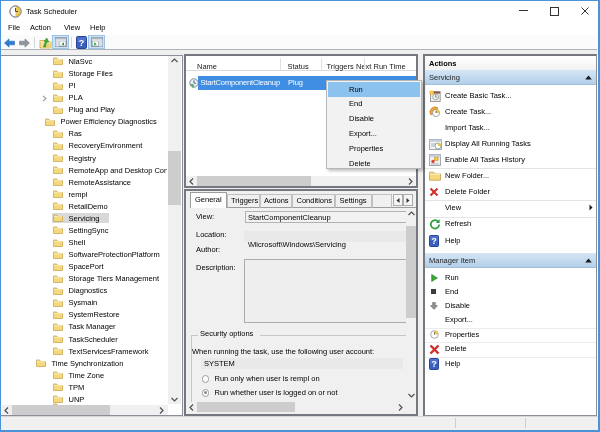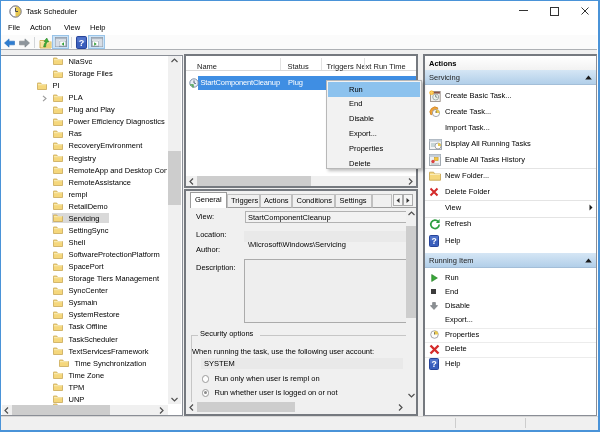--- a/index.html
+++ b/index.html
@@ -81,21 +81,21 @@
     </svg>
     <div class="t" style="left:15.5px;top:1.5px">NlaSvc</div>
   </div>
 <div class="a" style="left:53px;top:67.5px;width:114px;height:12px;overflow:hidden">
     <svg width="10" height="8" viewBox="0 0 10 8" style="position:absolute;left:0;top:2px">
       <path d="M0.5 1.5 L0.5 7.5 L9.5 7.5 L9.5 2.5 L4.6 2.5 L3.8 1 L0.5 1Z" fill="#f5d77c" stroke="#c9a857" stroke-width="0.8"></path>
       <path d="M0.9 2.7 L9.1 2.7" stroke="#fcf0c0" stroke-width="0.9"></path>
     </svg>
     <div class="t" style="left:15.5px;top:1.5px">Storage Files</div>
   </div>
-<div class="a" style="left:37px;top:79.5px;width:138px;height:12px;overflow:hidden">
+<div class="a" style="left:53px;top:79.5px;width:138px;height:12px;overflow:hidden">
     <svg width="10" height="8" viewBox="0 0 10 8" style="position:absolute;left:0;top:2px">
       <path d="M0.5 1.5 L0.5 7.5 L9.5 7.5 L9.5 2.5 L4.6 2.5 L3.8 1 L0.5 1Z" fill="#f5d77c" stroke="#c9a857" stroke-width="0.8"></path>
       <path d="M0.9 2.7 L9.1 2.7" stroke="#fcf0c0" stroke-width="0.9"></path>
     </svg>
     <div class="t" style="left:15.5px;top:1.5px">PI</div>
   </div>
 <svg class="a" style="left:42px;top:94.6px" width="5" height="7" viewBox="0 0 5 7">
     <path d="M1 0.8 L4 3.5 L1 6.2" fill="none" stroke="#9b9b9b" stroke-width="1.1"></path>
   </svg>
 <div class="a" style="left:53px;top:91.6px;width:114px;height:12px;overflow:hidden">
@@ -105,21 +105,21 @@
     </svg>
     <div class="t" style="left:15.5px;top:1.5px">PLA</div>
   </div>
 <div class="a" style="left:53px;top:103.7px;width:114px;height:12px;overflow:hidden">
     <svg width="10" height="8" viewBox="0 0 10 8" style="position:absolute;left:0;top:2px">
       <path d="M0.5 1.5 L0.5 7.5 L9.5 7.5 L9.5 2.5 L4.6 2.5 L3.8 1 L0.5 1Z" fill="#f5d77c" stroke="#c9a857" stroke-width="0.8"></path>
       <path d="M0.9 2.7 L9.1 2.7" stroke="#fcf0c0" stroke-width="0.9"></path>
     </svg>
     <div class="t" style="left:15.5px;top:1.5px">Plug and Play</div>
   </div>
-<div class="a" style="left:53px;top:115.8px;width:114px;height:12px;overflow:hidden">
+<div class="a" style="left:45px;top:115.8px;width:114px;height:12px;overflow:hidden">
     <svg width="10" height="8" viewBox="0 0 10 8" style="position:absolute;left:0;top:2px">
       <path d="M0.5 1.5 L0.5 7.5 L9.5 7.5 L9.5 2.5 L4.6 2.5 L3.8 1 L0.5 1Z" fill="#f5d77c" stroke="#c9a857" stroke-width="0.8"></path>
       <path d="M0.9 2.7 L9.1 2.7" stroke="#fcf0c0" stroke-width="0.9"></path>
     </svg>
     <div class="t" style="left:15.5px;top:1.5px">Power Efficiency Diagnostics</div>
   </div>
 <div class="a" style="left:53px;top:127.8px;width:114px;height:12px;overflow:hidden">
     <svg width="10" height="8" viewBox="0 0 10 8" style="position:absolute;left:0;top:2px">
       <path d="M0.5 1.5 L0.5 7.5 L9.5 7.5 L9.5 2.5 L4.6 2.5 L3.8 1 L0.5 1Z" fill="#f5d77c" stroke="#c9a857" stroke-width="0.8"></path>
       <path d="M0.9 2.7 L9.1 2.7" stroke="#fcf0c0" stroke-width="0.9"></path>
@@ -209,58 +209,58 @@
       <path d="M0.5 1.5 L0.5 7.5 L9.5 7.5 L9.5 2.5 L4.6 2.5 L3.8 1 L0.5 1Z" fill="#f5d77c" stroke="#c9a857" stroke-width="0.8"></path>
       <path d="M0.9 2.7 L9.1 2.7" stroke="#fcf0c0" stroke-width="0.9"></path>
     </svg>
     <div class="t" style="left:15.5px;top:1.5px">Storage Tiers Management</div>
   </div>
 <div class="a" style="left:53px;top:284.7px;width:114px;height:12px;overflow:hidden">
     <svg width="10" height="8" viewBox="0 0 10 8" style="position:absolute;left:0;top:2px">
       <path d="M0.5 1.5 L0.5 7.5 L9.5 7.5 L9.5 2.5 L4.6 2.5 L3.8 1 L0.5 1Z" fill="#f5d77c" stroke="#c9a857" stroke-width="0.8"></path>
       <path d="M0.9 2.7 L9.1 2.7" stroke="#fcf0c0" stroke-width="0.9"></path>
     </svg>
-    <div class="t" style="left:15.5px;top:1.5px">SyncCenter</div>
+    <div class="t" style="left:15.5px;top:1.5px">Diagnostics</div>
   </div>
 <div class="a" style="left:53px;top:296.8px;width:114px;height:12px;overflow:hidden">
     <svg width="10" height="8" viewBox="0 0 10 8" style="position:absolute;left:0;top:2px">
       <path d="M0.5 1.5 L0.5 7.5 L9.5 7.5 L9.5 2.5 L4.6 2.5 L3.8 1 L0.5 1Z" fill="#f5d77c" stroke="#c9a857" stroke-width="0.8"></path>
       <path d="M0.9 2.7 L9.1 2.7" stroke="#fcf0c0" stroke-width="0.9"></path>
     </svg>
     <div class="t" style="left:15.5px;top:1.5px">Sysmain</div>
   </div>
 <div class="a" style="left:53px;top:308.9px;width:114px;height:12px;overflow:hidden">
     <svg width="10" height="8" viewBox="0 0 10 8" style="position:absolute;left:0;top:2px">
       <path d="M0.5 1.5 L0.5 7.5 L9.5 7.5 L9.5 2.5 L4.6 2.5 L3.8 1 L0.5 1Z" fill="#f5d77c" stroke="#c9a857" stroke-width="0.8"></path>
       <path d="M0.9 2.7 L9.1 2.7" stroke="#fcf0c0" stroke-width="0.9"></path>
     </svg>
     <div class="t" style="left:15.5px;top:1.5px">SystemRestore</div>
   </div>
 <div class="a" style="left:53px;top:320.9px;width:114px;height:12px;overflow:hidden">
     <svg width="10" height="8" viewBox="0 0 10 8" style="position:absolute;left:0;top:2px">
       <path d="M0.5 1.5 L0.5 7.5 L9.5 7.5 L9.5 2.5 L4.6 2.5 L3.8 1 L0.5 1Z" fill="#f5d77c" stroke="#c9a857" stroke-width="0.8"></path>
       <path d="M0.9 2.7 L9.1 2.7" stroke="#fcf0c0" stroke-width="0.9"></path>
     </svg>
-    <div class="t" style="left:15.5px;top:1.5px">Task Offline</div>
+    <div class="t" style="left:15.5px;top:1.5px">Task Manager</div>
   </div>
 <div class="a" style="left:53px;top:333.0px;width:114px;height:12px;overflow:hidden">
     <svg width="10" height="8" viewBox="0 0 10 8" style="position:absolute;left:0;top:2px">
       <path d="M0.5 1.5 L0.5 7.5 L9.5 7.5 L9.5 2.5 L4.6 2.5 L3.8 1 L0.5 1Z" fill="#f5d77c" stroke="#c9a857" stroke-width="0.8"></path>
       <path d="M0.9 2.7 L9.1 2.7" stroke="#fcf0c0" stroke-width="0.9"></path>
     </svg>
     <div class="t" style="left:15.5px;top:1.5px">TaskScheduler</div>
   </div>
 <div class="a" style="left:53px;top:345.1px;width:114px;height:12px;overflow:hidden">
     <svg width="10" height="8" viewBox="0 0 10 8" style="position:absolute;left:0;top:2px">
       <path d="M0.5 1.5 L0.5 7.5 L9.5 7.5 L9.5 2.5 L4.6 2.5 L3.8 1 L0.5 1Z" fill="#f5d77c" stroke="#c9a857" stroke-width="0.8"></path>
       <path d="M0.9 2.7 L9.1 2.7" stroke="#fcf0c0" stroke-width="0.9"></path>
     </svg>
     <div class="t" style="left:15.5px;top:1.5px">TextServicesFramework</div>
   </div>
-<div class="a" style="left:59px;top:357.1px;width:115px;height:12px;overflow:hidden">
+<div class="a" style="left:36px;top:357.1px;width:115px;height:12px;overflow:hidden">
     <svg width="10" height="8" viewBox="0 0 10 8" style="position:absolute;left:0;top:2px">
       <path d="M0.5 1.5 L0.5 7.5 L9.5 7.5 L9.5 2.5 L4.6 2.5 L3.8 1 L0.5 1Z" fill="#f5d77c" stroke="#c9a857" stroke-width="0.8"></path>
       <path d="M0.9 2.7 L9.1 2.7" stroke="#fcf0c0" stroke-width="0.9"></path>
     </svg>
     <div class="t" style="left:15.5px;top:1.5px">Time Synchronization</div>
   </div>
 <div class="a" style="left:53px;top:369.2px;width:114px;height:12px;overflow:hidden">
     <svg width="10" height="8" viewBox="0 0 10 8" style="position:absolute;left:0;top:2px">
       <path d="M0.5 1.5 L0.5 7.5 L9.5 7.5 L9.5 2.5 L4.6 2.5 L3.8 1 L0.5 1Z" fill="#f5d77c" stroke="#c9a857" stroke-width="0.8"></path>
       <path d="M0.9 2.7 L9.1 2.7" stroke="#fcf0c0" stroke-width="0.9"></path>
@@ -451,21 +451,21 @@
 <text x="5" y="9.3" font-family="Liberation Sans" font-size="8.5" font-weight="bold" fill="#fff" text-anchor="middle">?</text>
 </svg>
 <div class="t" style="left:445px;top:235.6px">Help</div>
 <svg class="a" style="left:589px;top:204.3px" width="4" height="7" viewBox="0 0 4 7">
     <path d="M0.5 0.5 L3.5 3.5 L0.5 6.5Z" fill="#1a1a1a"></path>
   </svg>
 <div class="a" style="left:425px;top:168.3px;width:171px;height:1px;background:#e4e4e4"></div>
 <div class="a" style="left:425px;top:200.4px;width:171px;height:1px;background:#e4e4e4"></div>
 <div class="a" style="left:425px;top:216.6px;width:171px;height:1px;background:#e4e4e4"></div>
 <div class="a" style="left:425px;top:253px;width:171px;height:14.5px;background:linear-gradient(#d5e6f5,#b2cfe9);border-bottom:1px solid #a3bed8;box-sizing:border-box">
-    <div class="t" style="left:4px;top:3px;color:#1e1e1e">Running Item</div>
+    <div class="t" style="left:4px;top:3px;color:#1e1e1e">Manager Item</div>
     <svg class="a" style="right:4px;top:5px" width="7" height="5" viewBox="0 0 7 5">
       <path d="M3.5 0.5 L6.8 4.5 L0.2 4.5Z" fill="#1a1a1a"></path>
     </svg>
   </div>
 <svg class="a" style="left:430.5px;top:274px" width="7" height="8" viewBox="0 0 7 8">
 <path d="M0.7 0.5 L6.4 4 L0.7 7.5Z" fill="#38a838" stroke="#227a22" stroke-width="0.6"></path>
   </svg>
 <div class="t" style="left:445px;top:272.5px">Run</div>
 <div class="a" style="left:430.5px;top:288.7px;width:5.8px;height:5.8px;background:#3c3c3c"></div>
 <div class="t" style="left:445px;top:286.5px">End</div>

